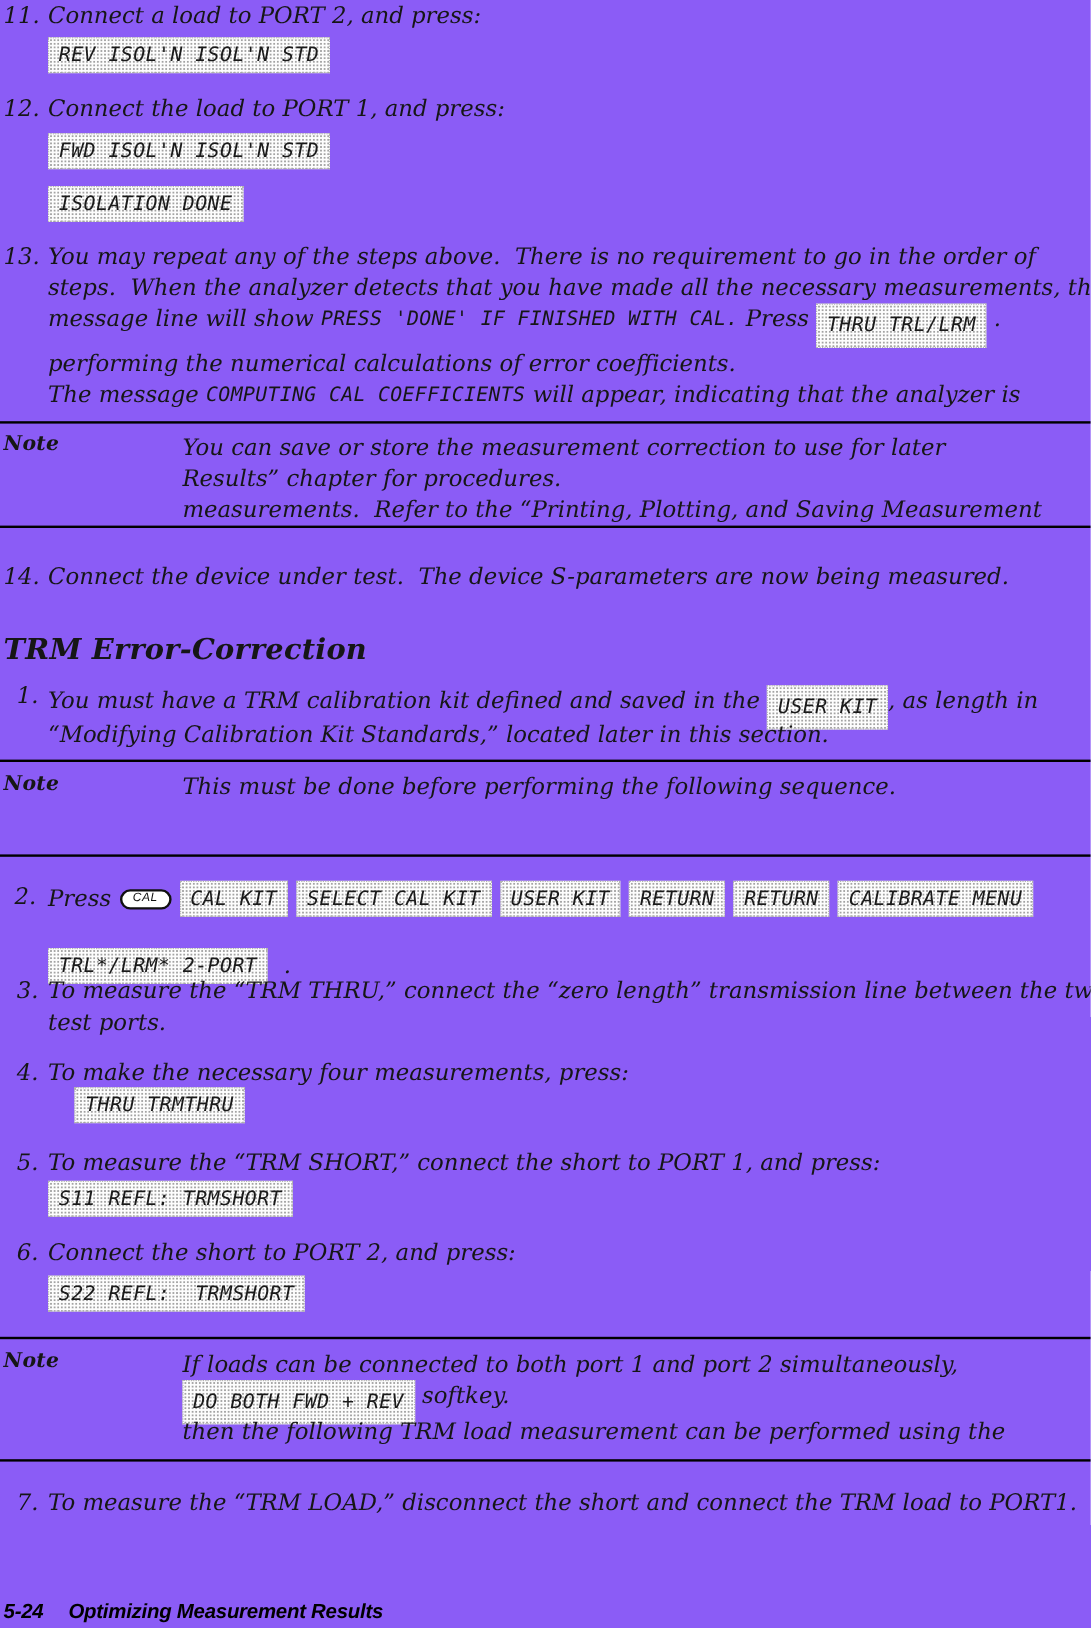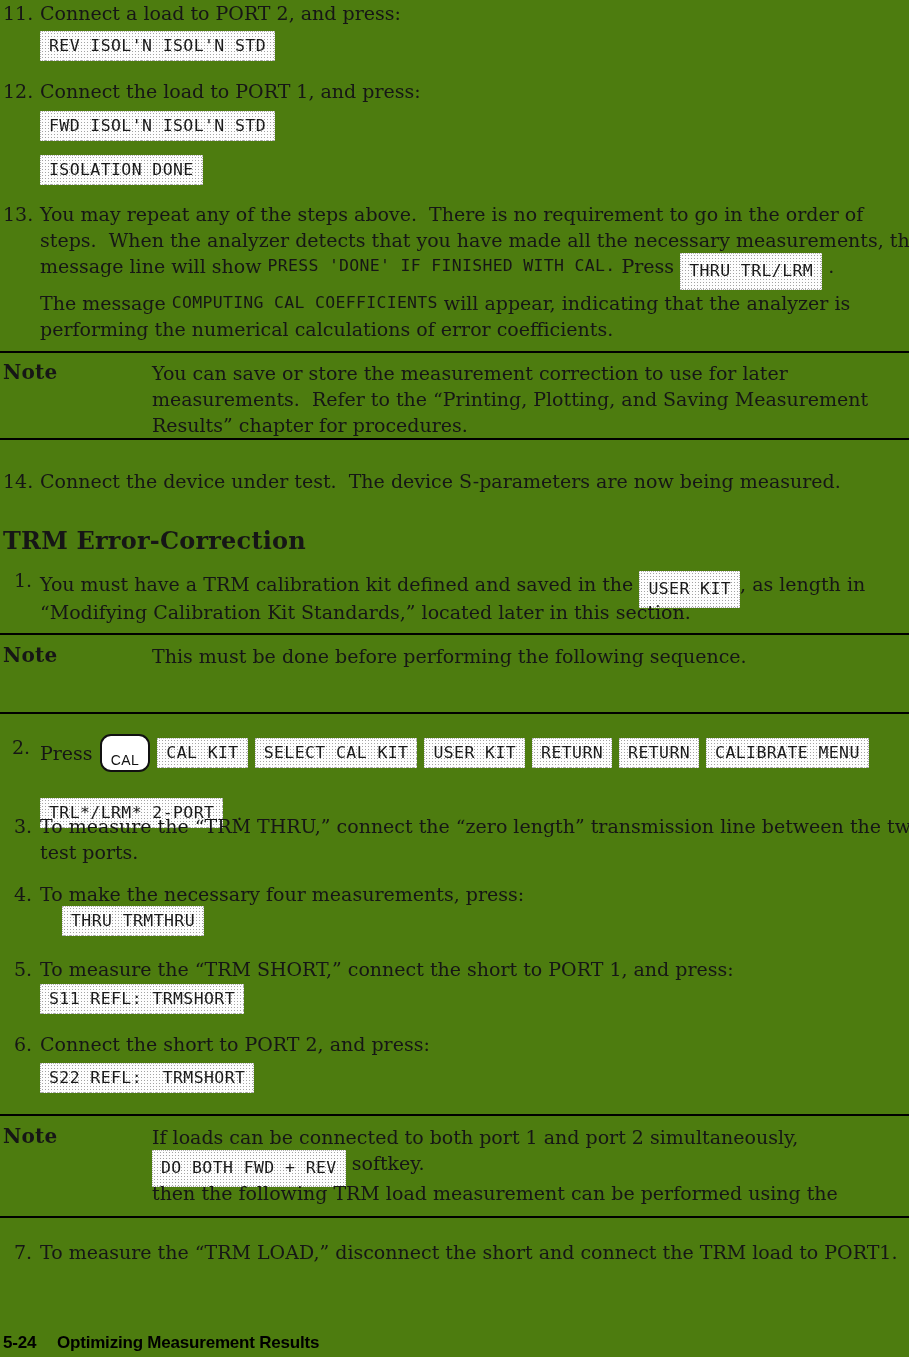--- a/index.html
+++ b/index.html
@@ -1,18 +1,18 @@
 <!DOCTYPE html>
 <html><head>
 <meta charset="utf-8">
 <style>
   html,body{margin:0;padding:0;background:#ffffff;}
   #page{
-    position:relative;width:909px;height:1357px;background:#4d7c0f;
-    font-family:"DejaVu Serif",serif;color:#161616;overflow:hidden;
+    position:relative;width:909px;height:1357px;background:#8b5cf6;
+    font-family:"DejaVu Serif",serif;color:#161616;overflow:hidden;font-style:italic;
   }
   .abs{position:absolute;}
   .blk{position:absolute;left:0;width:906px;}
   .line{display:flex;align-items:flex-start;height:26px;white-space:pre;
         font-size:19px;line-height:26px;}
   .line span{white-space:pre;}
   .body{margin-left:40px;}
   .num{position:absolute;top:0;font-size:19px;line-height:26px;}
   .num2{left:3px;}
   .num1{left:14px;}
@@ -22,25 +22,25 @@
     display:inline-block;
     font-family:"DejaVu Sans Mono",monospace;font-size:16.5px;letter-spacing:.4px;
     color:#1a1a1a;padding:4px 8px 5px 8px;white-space:pre;
     background-color:#fdfdfd;
     background-image:radial-gradient(circle,#a3a3a3 0.9px,rgba(0,0,0,0) 1px);
     background-size:3px 3px;
     border:1.5px dotted #b3b3b3;
   }
   .hardkey{
     display:inline-block;border:2px solid #111;border-radius:11px;
-    padding:16px 9px 2px 9px;font-family:"Liberation Sans",sans-serif;
-    font-size:14px;letter-spacing:.5px;color:#111;background:#fff;
+    padding:0 9px 2px 9px;font-family:"Liberation Sans",sans-serif;
+    font-size:10px;letter-spacing:.5px;color:#111;background:#fff;
   }
   .rule{position:absolute;left:0;width:909px;height:0;border-top:2px solid #000;}
-  .note-label{position:absolute;left:3px;top:0;font-weight:bold;font-size:20px;
+  .note-label{position:absolute;left:3px;top:0;font-weight:bold;font-size:17px;
               letter-spacing:.2px;}
   .note-body{margin-left:152px;}
   .heading{font-weight:bold;font-size:24px;letter-spacing:.2px;}
   .skrow{display:flex;align-items:center;white-space:pre;font-size:19px;gap:7px;}
   .footer{font-family:"Liberation Sans",sans-serif;font-weight:bold;
           font-size:17px;letter-spacing:-0.2px;color:#000;}
 </style>
 </head>
 <body>
 
@@ -71,34 +71,34 @@
       <div class="line"><span>You may repeat any of the steps above.  There is no requirement to go in the order of</span></div>
       <div class="line"><span>steps.  When the analyzer detects that you have made all the necessary measurements, the</span></div>
       <div class="line">
         <span>message line will show </span><span class="mono">PRESS 'DONE' IF FINISHED WITH CAL.</span><span> Press </span><span class="softkey">THRU TRL/LRM</span><span> .</span>
       </div>
     </div>
   </div>
 
   <div class="blk" style="top:290px">
     <div class="body">
+      <div class="line"><span>performing the numerical calculations of error coefficients.</span></div>
       <div class="line">
         <span>The message </span><span class="mono">COMPUTING CAL COEFFICIENTS</span><span> will appear, indicating that the analyzer is</span>
       </div>
-      <div class="line"><span>performing the numerical calculations of error coefficients.</span></div>
     </div>
   </div>
 
   <div class="rule" style="top:351px"></div>
   <div class="blk" style="top:360px">
     <span class="note-label">Note</span>
     <div class="note-body">
       <div class="line"><span>You can save or store the measurement correction to use for later</span></div>
+      <div class="line"><span>Results” chapter for procedures.</span></div>
       <div class="line"><span>measurements.  Refer to the “Printing, Plotting, and Saving Measurement</span></div>
-      <div class="line"><span>Results” chapter for procedures.</span></div>
     </div>
   </div>
   <div class="rule" style="top:438px"></div>
 
   <div class="blk" style="top:468px">
     <span class="num num2">14.</span>
     <div class="body line"><span>Connect the device under test.  The device S-parameters are now being measured.</span></div>
   </div>
 
   <div class="abs heading" style="top:526px;left:3px">TRM Error-Correction</div>

